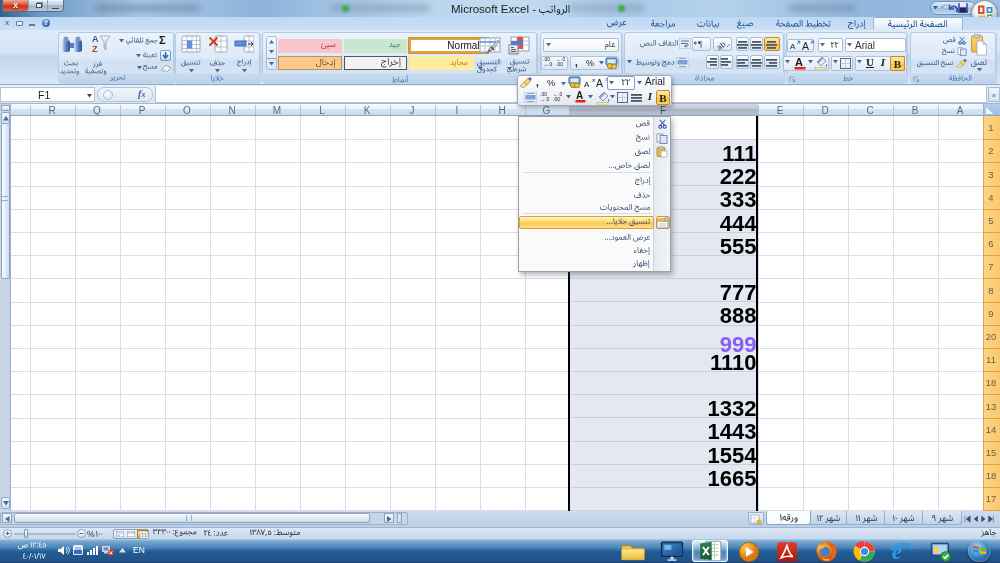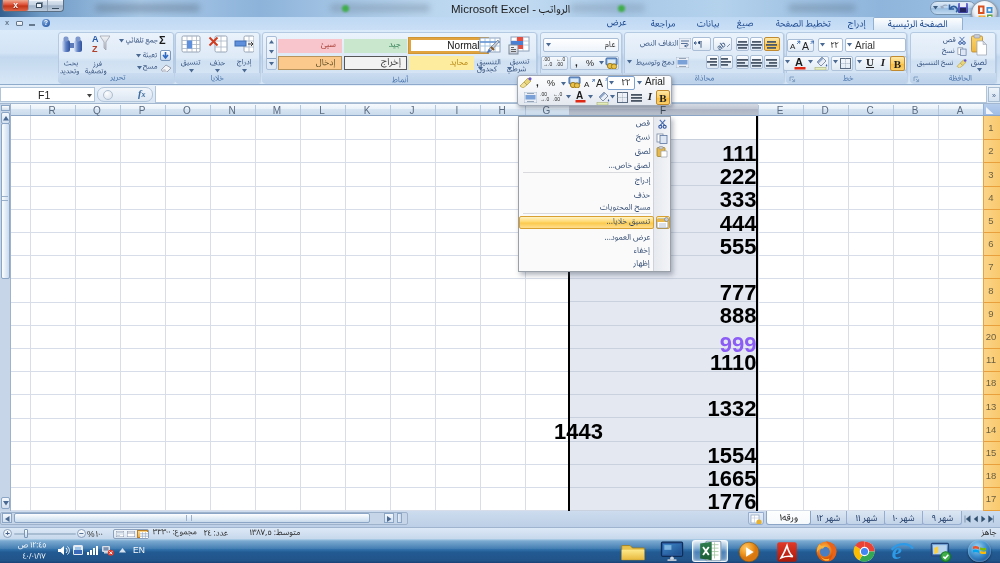--- a/index.html
+++ b/index.html
@@ -1249,24 +1249,23 @@
     <div style="position:absolute;left:554px;top:141.9px;width:202.5px;height:23.2px;font:bold 22px 'Liberation Sans';color:#000;text-align:right;line-height:23.2px;overflow:visible">111</div>
     <div style="position:absolute;left:554px;top:165.1px;width:202.5px;height:23.2px;font:bold 22px 'Liberation Sans';color:#000;text-align:right;line-height:23.2px;overflow:visible">222</div>
     <div style="position:absolute;left:554px;top:188.3px;width:202.5px;height:23.2px;font:bold 22px 'Liberation Sans';color:#000;text-align:right;line-height:23.2px;overflow:visible">333</div>
     <div style="position:absolute;left:554px;top:211.5px;width:202.5px;height:23.2px;font:bold 22px 'Liberation Sans';color:#000;text-align:right;line-height:23.2px;overflow:visible">444</div>
     <div style="position:absolute;left:554px;top:234.7px;width:202.5px;height:23.2px;font:bold 22px 'Liberation Sans';color:#000;text-align:right;line-height:23.2px;overflow:visible">555</div>
     <div style="position:absolute;left:554px;top:281.1px;width:202.5px;height:23.2px;font:bold 22px 'Liberation Sans';color:#000;text-align:right;line-height:23.2px;overflow:visible">777</div>
     <div style="position:absolute;left:554px;top:304.3px;width:202.5px;height:23.2px;font:bold 22px 'Liberation Sans';color:#000;text-align:right;line-height:23.2px;overflow:visible">888</div>
     <div style="position:absolute;left:554px;top:333px;width:202.5px;height:23.2px;font:bold 22px 'Liberation Sans';color:#8b5cf6;text-align:right;line-height:23.2px;overflow:visible">999</div>
     <div style="position:absolute;left:554px;top:350.7px;width:202.5px;height:23.2px;font:bold 22px 'Liberation Sans';color:#000;text-align:right;line-height:23.2px;overflow:visible">1110</div>
     <div style="position:absolute;left:554px;top:397.1px;width:202.5px;height:23.2px;font:bold 22px 'Liberation Sans';color:#000;text-align:right;line-height:23.2px;overflow:visible">1332</div>
-    <div style="position:absolute;left:554px;top:420.3px;width:202.5px;height:23.2px;font:bold 22px 'Liberation Sans';color:#000;text-align:left;line-height:23.2px;overflow:visible">1443</div>
+    <div style="position:absolute;left:554px;top:420.3px;width:202.5px;height:23.2px;font:bold 22px 'Liberation Sans';color:#000;text-align:right;line-height:23.2px;overflow:visible">1443</div>
     <div style="position:absolute;left:554px;top:443.5px;width:202.5px;height:23.2px;font:bold 22px 'Liberation Sans';color:#000000;text-align:right;line-height:23.2px;overflow:visible">1554</div>
     <div style="position:absolute;left:554px;top:466.7px;width:202.5px;height:23.2px;font:bold 22px 'Liberation Sans';color:#000;text-align:right;line-height:23.2px;overflow:visible">1665</div>
-    <div style="position:absolute;left:554px;top:489.9px;width:202.5px;height:23.2px;font:bold 22px 'Liberation Sans';color:#000;text-align:right;line-height:23.2px;overflow:visible">1776</div>
     <div style="position:absolute;left:11px;top:104px;width:971.5px;height:12.1px;background:linear-gradient(180deg,#f6fafd 0%,#e9f1f9 45%,#d7e4f2 50%,#cbdcec 100%);border-bottom:1px solid #8aa5c5"></div>
     <div style="position:absolute;left:29.5px;top:105px;width:1px;height:10.1px;background:#b2c6dd"></div>
     <div style="position:absolute;left:74.5px;top:105px;width:1px;height:10.1px;background:#b2c6dd"></div>
     <div style="position:absolute;left:119.5px;top:105px;width:1px;height:10.1px;background:#b2c6dd"></div>
     <div style="position:absolute;left:164.5px;top:105px;width:1px;height:10.1px;background:#b2c6dd"></div>
     <div style="position:absolute;left:209.5px;top:105px;width:1px;height:10.1px;background:#b2c6dd"></div>
     <div style="position:absolute;left:254.5px;top:105px;width:1px;height:10.1px;background:#b2c6dd"></div>
     <div style="position:absolute;left:299.5px;top:105px;width:1px;height:10.1px;background:#b2c6dd"></div>
     <div style="position:absolute;left:344.5px;top:105px;width:1px;height:10.1px;background:#b2c6dd"></div>
     <div style="position:absolute;left:389.5px;top:105px;width:1px;height:10.1px;background:#b2c6dd"></div>

